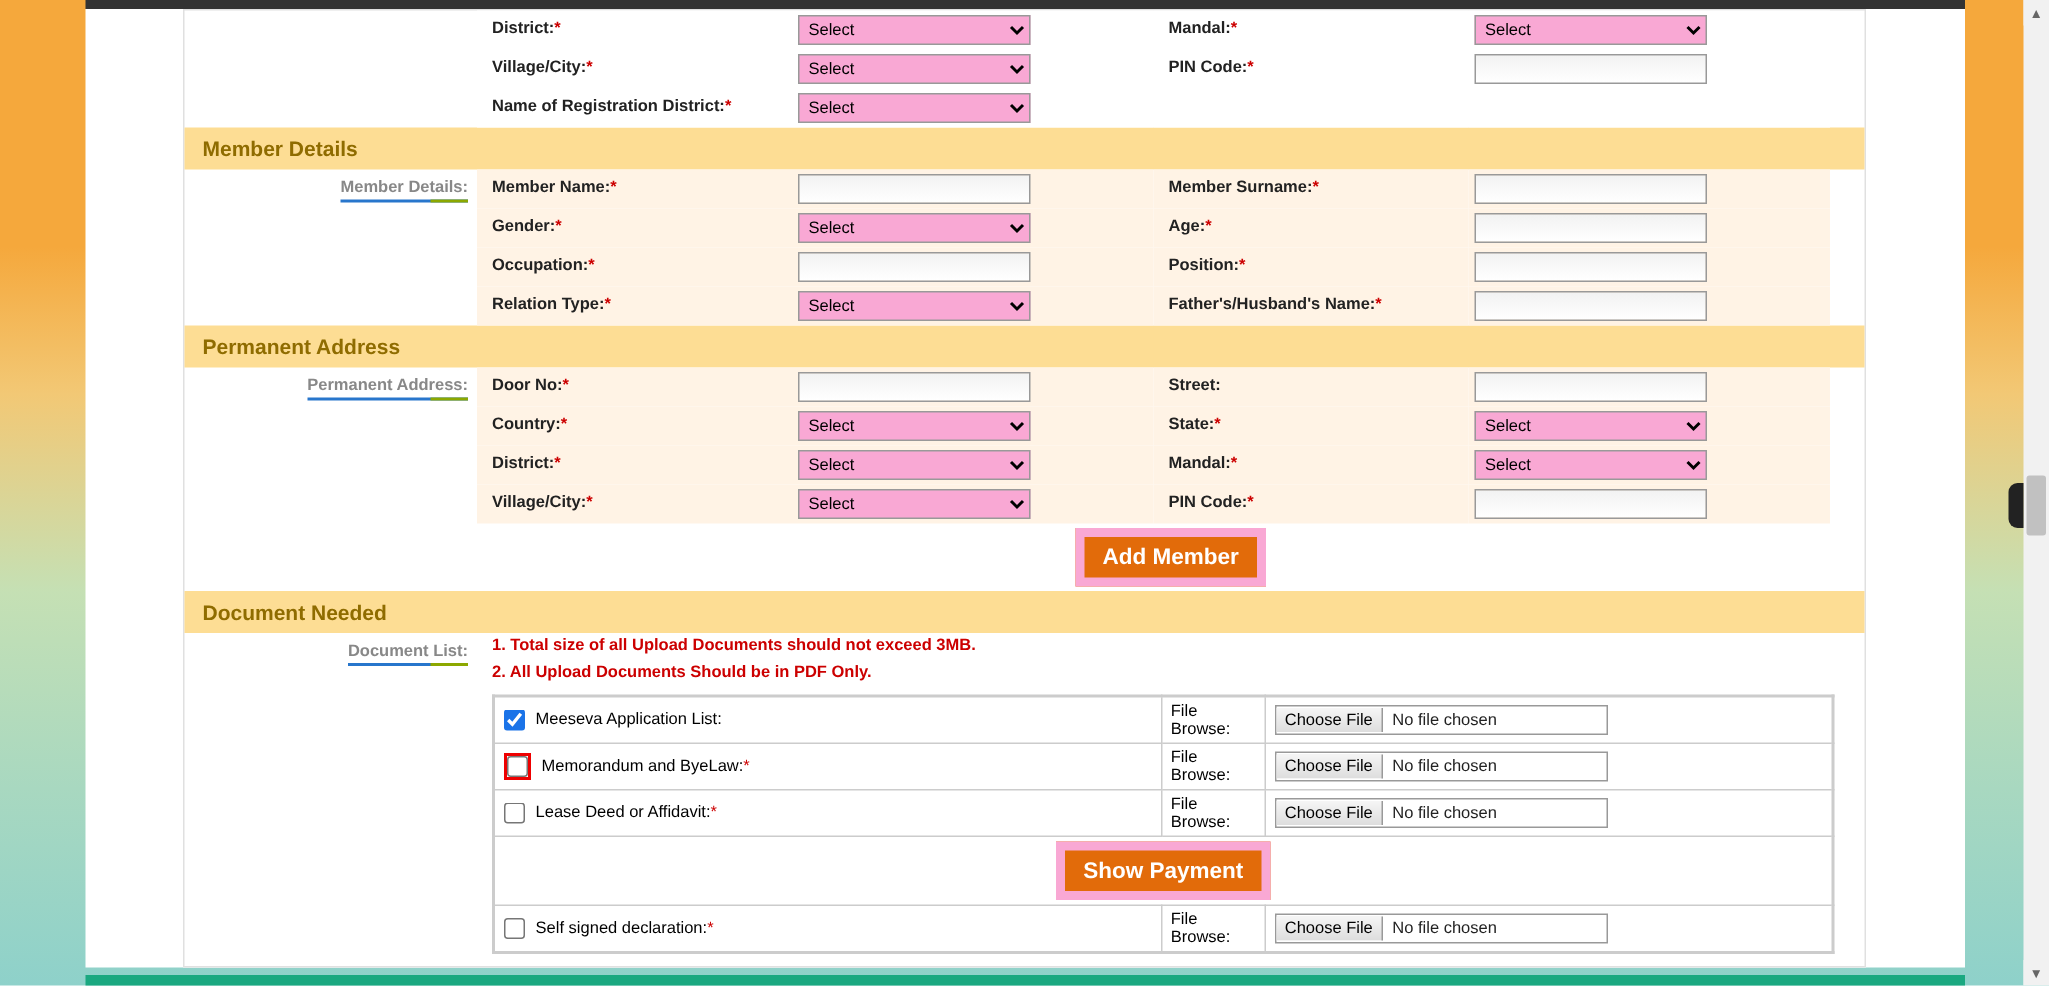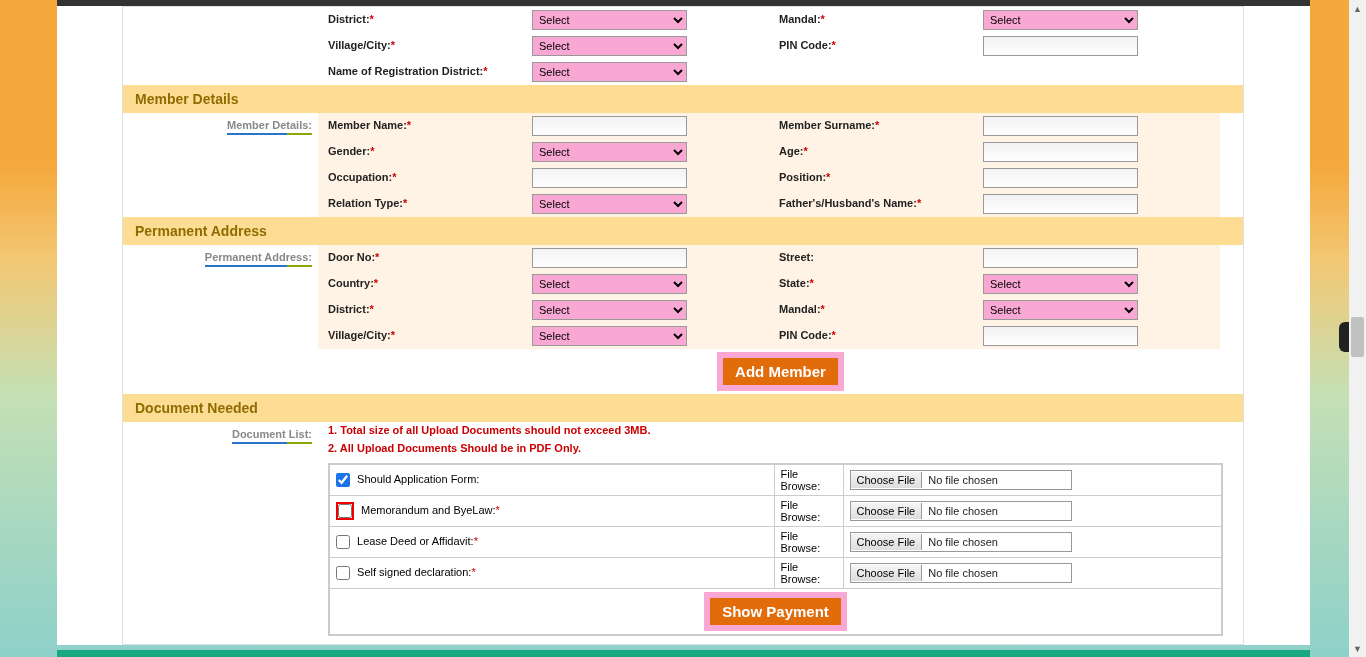--- a/index.html
+++ b/index.html
@@ -323,21 +323,21 @@
         <div class="doc-area">
           <div class="doc-notes">
             <div>1. Total size of all Upload Documents should not exceed 3MB.</div>
             <div>2. All Upload Documents Should be in PDF Only.</div>
           </div>
           <table class="doc-table">
             <tbody>
                 <tr>
               <td class="doc-label-cell">
                 <input type="checkbox" class="chk" checked="" style="">
-                <span>Should Application Form:</span>
+                <span>Meeseva Application List:</span>
               </td>
               <td class="doc-browse-cell">File Browse:</td>
               <td class="doc-file-cell">
                 <span class="file-input-sim">
                   <span class="file-btn">Choose File</span>
                   <span class="file-txt">No file chosen</span>
                 </span>
               </td>
             </tr>
             <tr>
@@ -360,35 +360,35 @@
               </td>
               <td class="doc-browse-cell">File Browse:</td>
               <td class="doc-file-cell">
                 <span class="file-input-sim">
                   <span class="file-btn">Choose File</span>
                   <span class="file-txt">No file chosen</span>
                 </span>
               </td>
             </tr>
             <tr>
+              <td colspan="3" class="show-payment-row">
+                <button class="btn-orange">Show Payment</button>
+              </td>
+            </tr>
+            <tr>
               <td class="doc-label-cell">
                 <input type="checkbox" class="chk" style="">
                 <span>Self signed declaration:</span><span class="req">*</span>
               </td>
               <td class="doc-browse-cell">File Browse:</td>
               <td class="doc-file-cell">
                 <span class="file-input-sim">
                   <span class="file-btn">Choose File</span>
                   <span class="file-txt">No file chosen</span>
                 </span>
-              </td>
-            </tr>
-            <tr>
-              <td colspan="3" class="show-payment-row">
-                <button class="btn-orange">Show Payment</button>
               </td>
             </tr>
           </tbody>
             </table>
         </div>
       </div>
     </div>
 
   </div>
 </div>

